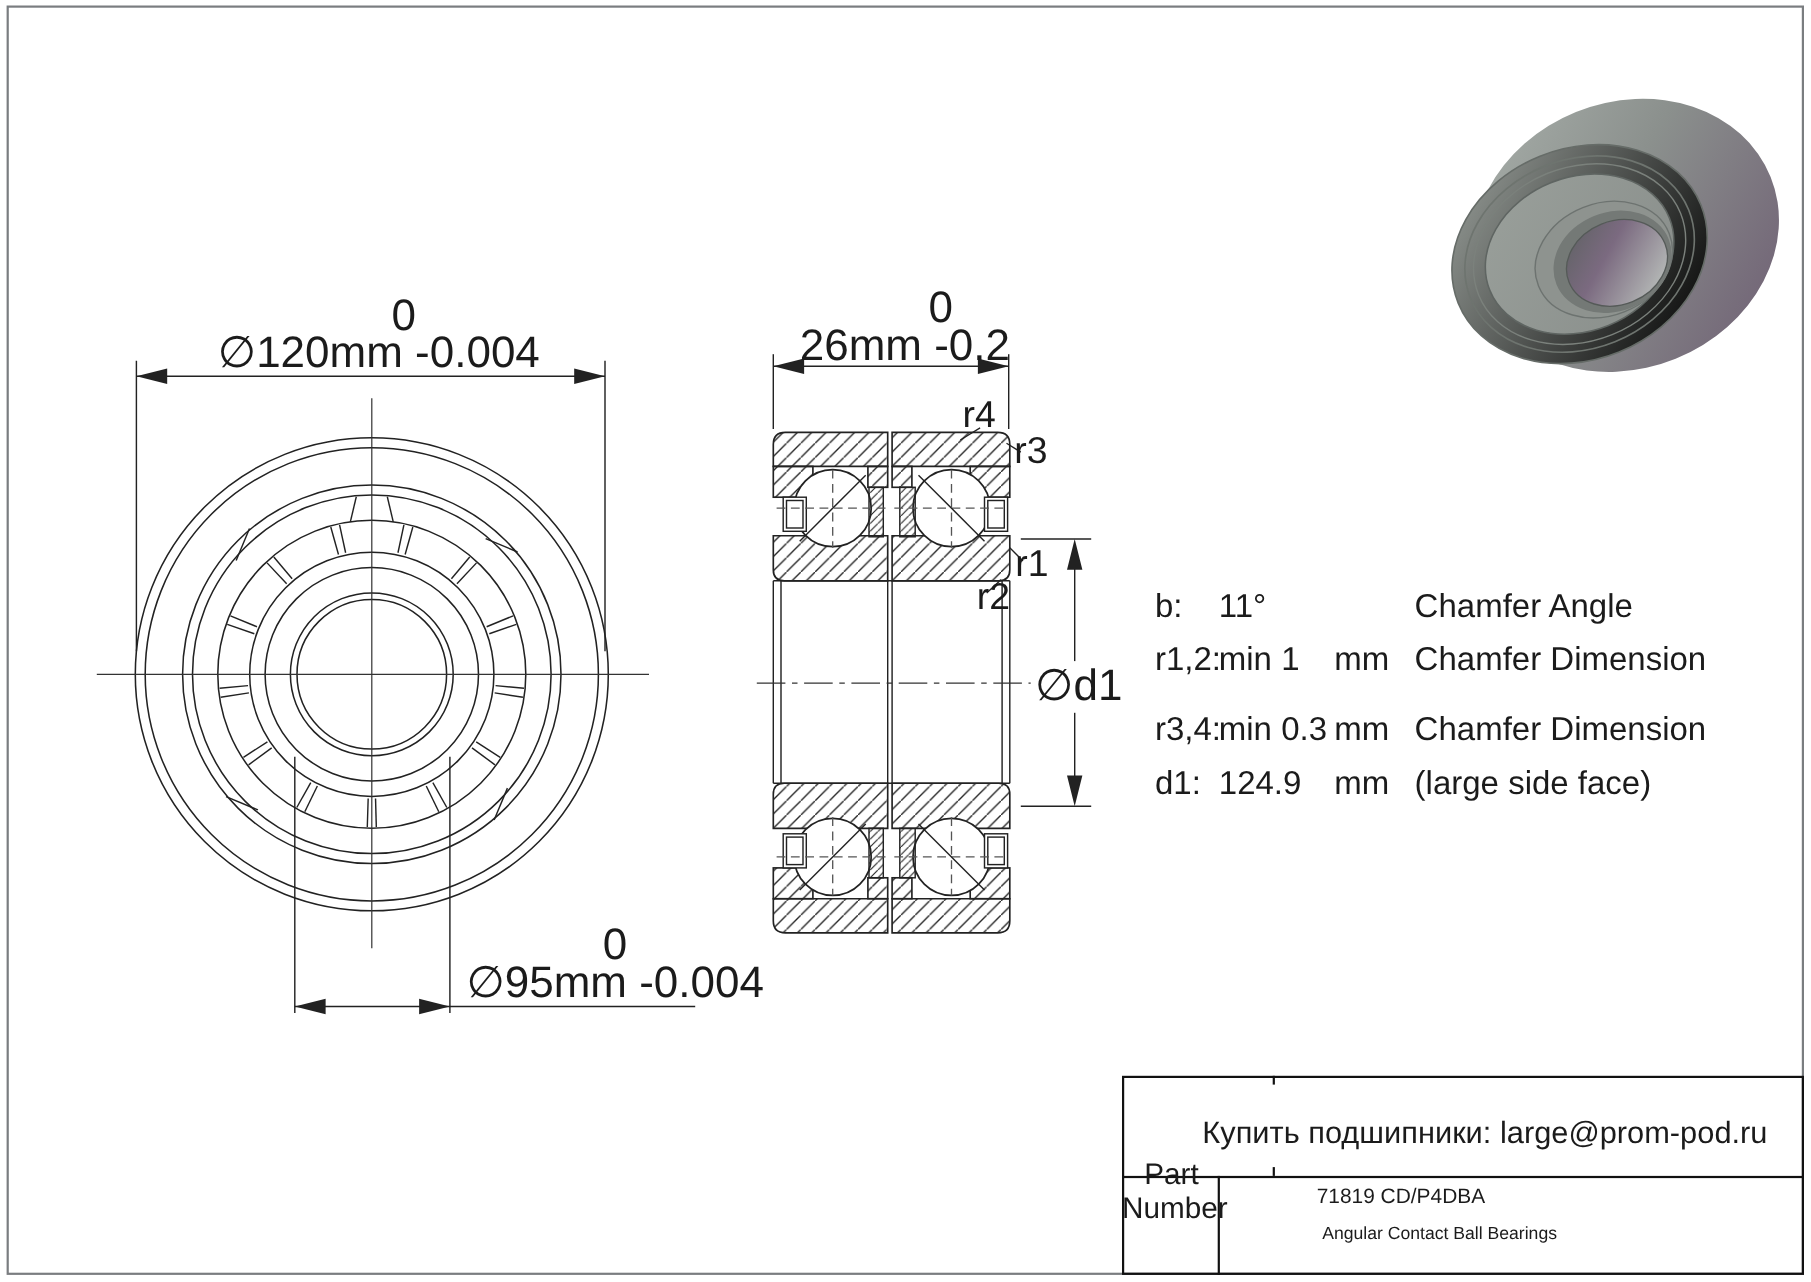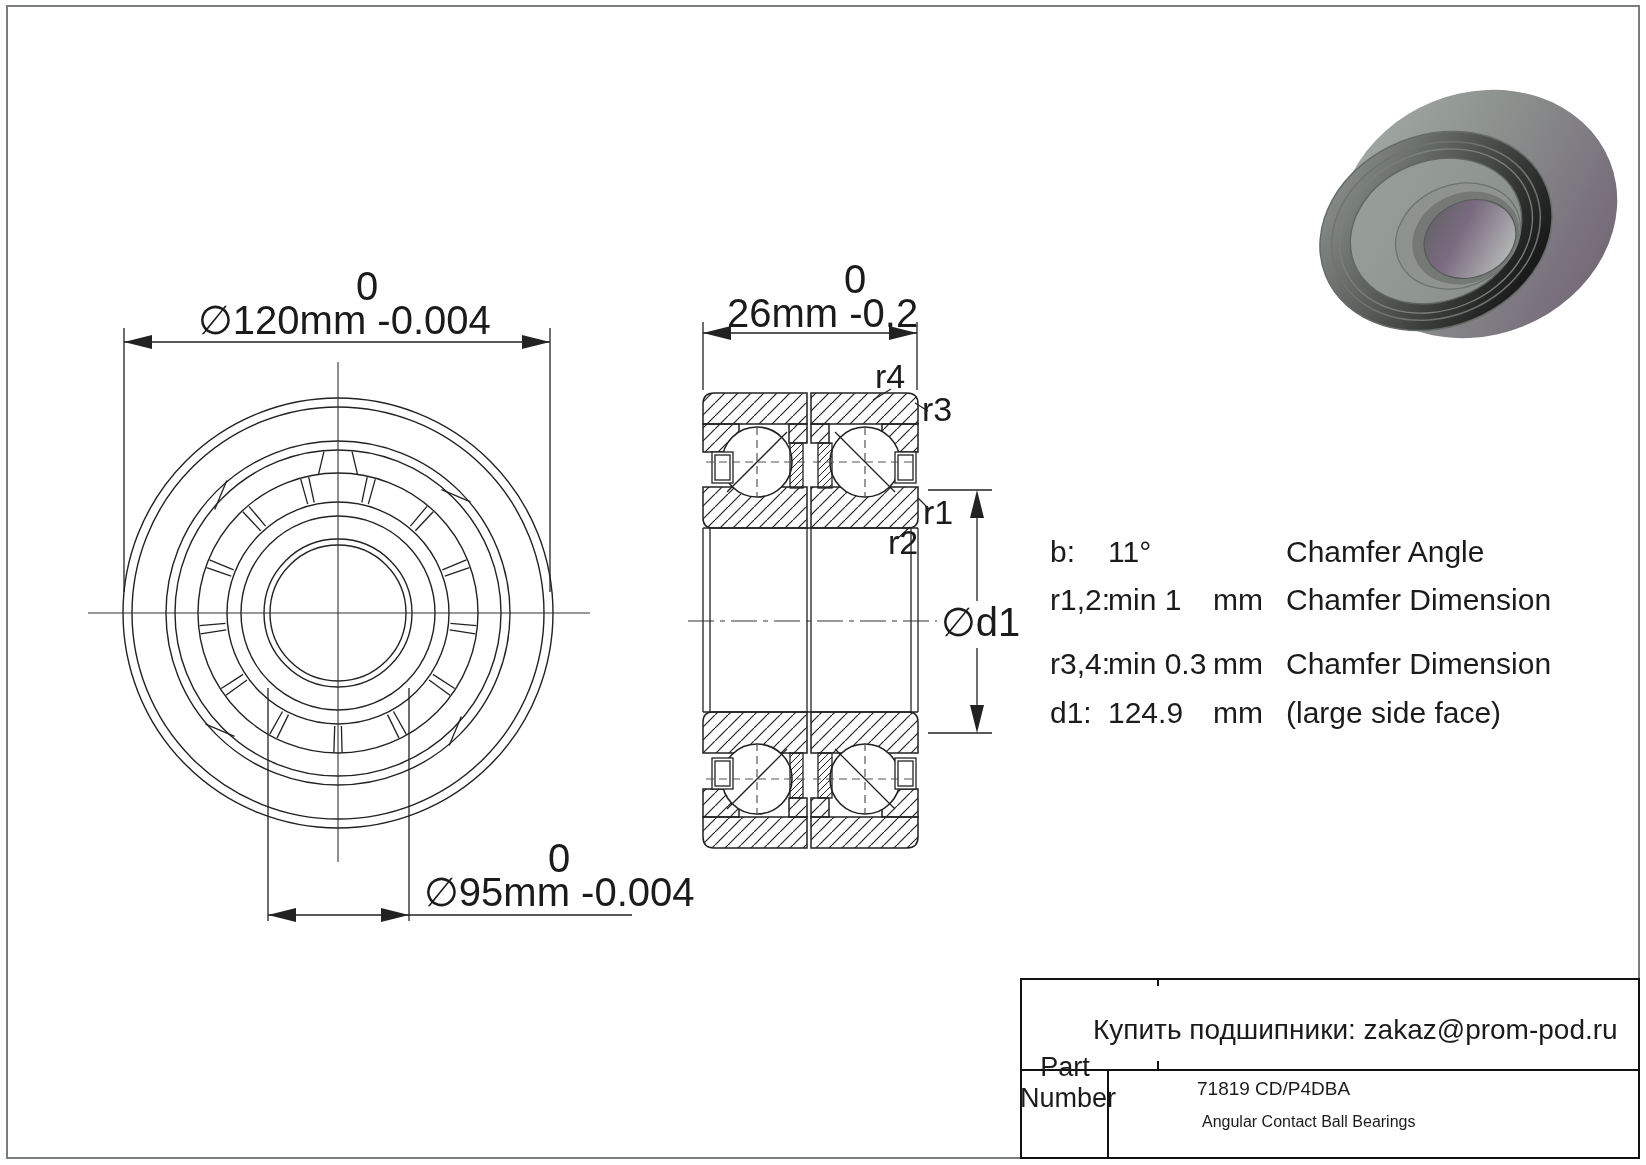--- a/index.html
+++ b/index.html
@@ -286,21 +286,21 @@
     </div>
   </div>
 
   <div>
     <div style="position:absolute;left:1020px;top:978px;width:620px;height:181px;border:2px solid #111;box-sizing:border-box;"></div>
     <div class="tb-line" style="left:1020px;top:1069px;width:620px;height:2px;"></div>
     <div class="tb-line" style="left:1107px;top:1069px;width:2px;height:90px;"></div>
     <div class="tb-line" style="left:1157px;top:978px;width:2px;height:8px;"></div>
     <div class="tb-line" style="left:1157px;top:1061px;width:2px;height:8px;"></div>
 
-    <div class="tb-text" style="left:1093px;top:1014px;font-size:28px;">Купить подшипники: zakaz@prom-pod.ru</div>
+    <div class="tb-text" style="left:1093px;top:1014px;font-size:28px;">Купить подшипники: large@prom-pod.ru</div>
     <div style="position:absolute;left:1020px;top:1052px;width:90px;text-align:center;font-size:27px;line-height:31px;">
       <div>Part</div>
       <div>Number</div>
     </div>
     <div class="tb-text" style="left:1197px;top:1078px;font-size:19px;text-align:right;">71819 CD/P4DBA</div>
     <div class="tb-text" style="left:1202px;top:1113px;font-size:16px;">Angular Contact Ball Bearings</div>
   </div>
 </div>
 
 </body></html>

